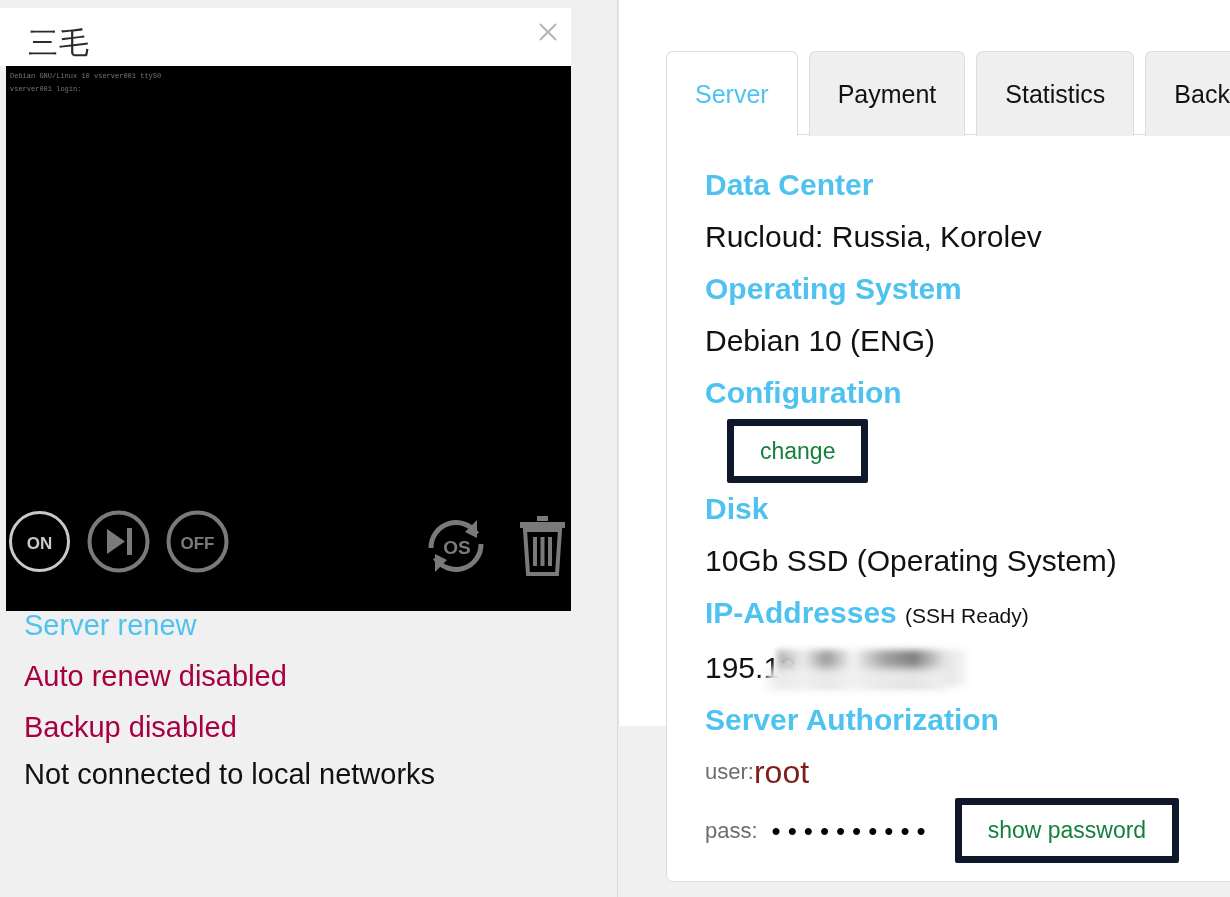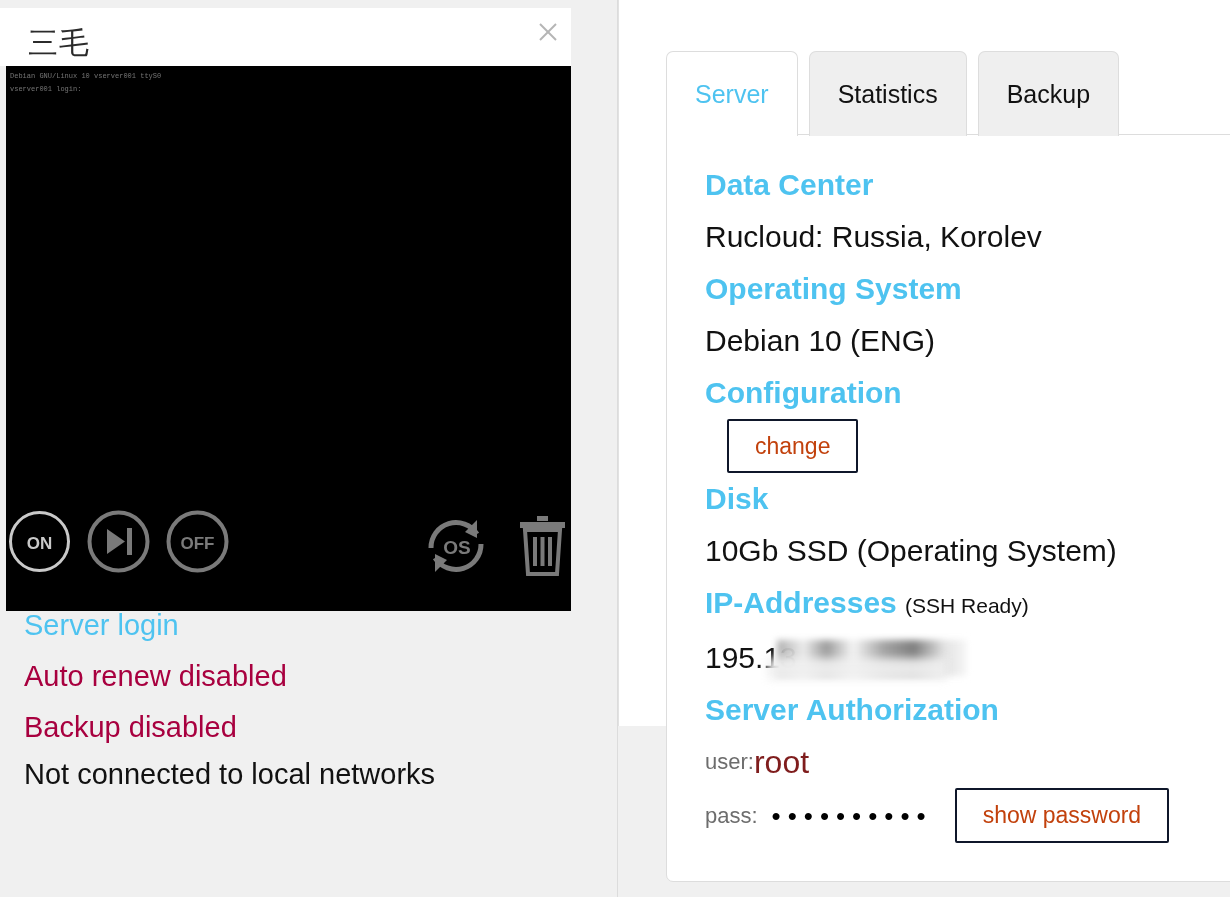--- a/index.html
+++ b/index.html
@@ -232,23 +232,23 @@
     color: #111111;
     line-height: 52px;
     white-space: nowrap;
   }
   .f-row {
     display: flex;
     align-items: center;
   }
   .btn {
     font-size: 23px;
-    color: #c2410c;
-    background: #ffffff;
-    border: 2px solid #0f172a;
+    color: #15803d;
+    background: #ffffff;
+    border: 7px solid #0f172a;
     border-radius: 2px;
     padding: 12px 26px;
     margin-left: 22px;
     white-space: nowrap;
     cursor: pointer;
     font-family: "Liberation Sans", sans-serif;
     line-height: 1.15;
   }
 
   
@@ -374,34 +374,37 @@
           <path d="M10 16 L45 16 L42 60 L13 60 Z" fill="none" stroke="#7a7a7a" stroke-width="4"></path>
           <rect x="18" y="23" width="4" height="29" fill="#7a7a7a"></rect>
           <rect x="25.5" y="23" width="4" height="29" fill="#7a7a7a"></rect>
           <rect x="33" y="23" width="4" height="29" fill="#7a7a7a"></rect>
         </svg>
       </div>
 
     </div>
 
     <div class="status">
-      <div class="online">Server login</div>
+      <div class="online">Server renew</div>
       <div class="warn">Auto renew disabled</div>
       <div class="warn">Backup disabled</div>
       <div class="plain">Not connected to local networks</div>
     </div>
 
   </div>
 
   <div class="right-panel">
     <div class="right-inner">
 
       <div class="tabs">
         <div class="tab active">
           <span>Server</span>
+        </div>
+        <div class="tab">
+          <span>Payment</span>
         </div>
         <div class="tab">
           <span>Statistics</span>
         </div>
         <div class="tab">
           <span>Backup</span>
         </div>
       </div>
 
       <div class="tab-panel">

